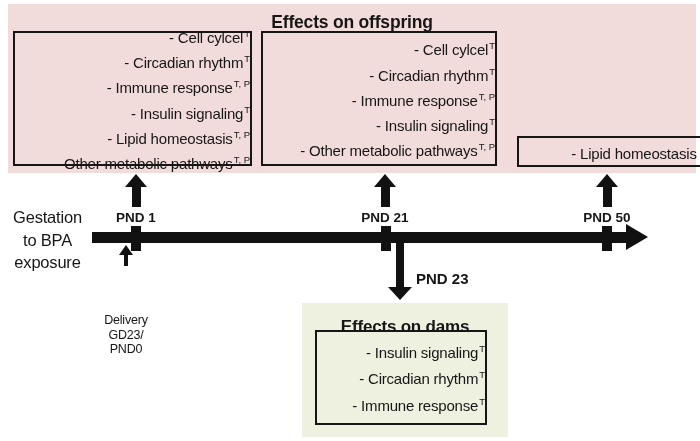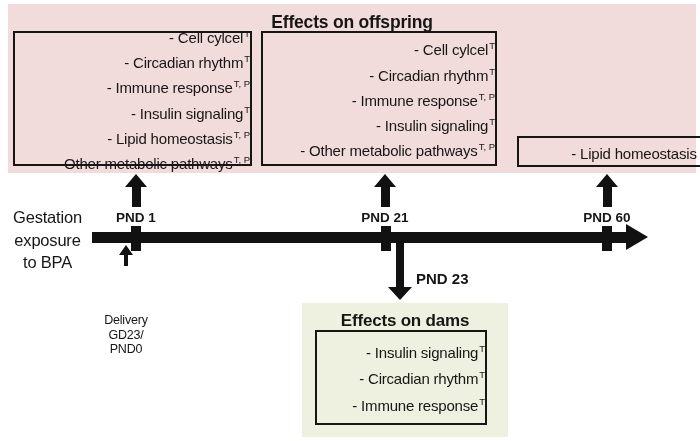--- a/index.html
+++ b/index.html
@@ -68,21 +68,21 @@
   
   #down-arrow-pnd23 { position:absolute; left:388px; top:243px; width:24px; height:57px; }
   #down-arrow-pnd23 .shaft { width:8px; height:44px; background:#111; margin:0 auto; }
   #down-arrow-pnd23 .head { width:0; height:0; margin:0 auto;
     border-left:12px solid transparent; border-right:12px solid transparent;
     border-top:13px solid #111; }
   #label-pnd23 { position:absolute; left:416px; top:270px; font-size:15px; font-weight:bold; white-space:nowrap; }
 
   
   #dams-panel { position:absolute; left:302px; top:303px; width:206px; height:134px; background:#eef0e0; }
-  #dams-title { position:absolute; left:0; top:8px; width:100%; text-align:center;
+  #dams-title { position:absolute; left:0; top:14px; width:100%; text-align:center;
     font-size:17px; font-weight:bold; letter-spacing:-0.2px; }
   #dams-box { position:absolute; left:13px; top:27px; width:172px; height:95px;
     border:2px solid #161616; box-sizing:border-box;
     display:flex; flex-direction:column; justify-content:center; text-align:center; }
   #dams-box .effect-item { line-height:22.4px; }
 </style>
 </head>
 <body>
 
 <div id="stage">
@@ -120,26 +120,26 @@
     <div class="up-arrow-head"></div>
     <div class="up-arrow-shaft"></div>
   </div>
   <div id="up-arrow-pnd60" class="up-arrow">
     <div class="up-arrow-head"></div>
     <div class="up-arrow-shaft"></div>
   </div>
 
   <div id="label-pnd1" class="pnd-label">PND 1</div>
   <div id="label-pnd21" class="pnd-label">PND 21</div>
-  <div id="label-pnd60" class="pnd-label">PND 60</div>
+  <div id="label-pnd60" class="pnd-label">PND 50</div>
 
   <div id="gestation-label">
     <div>Gestation</div>
+    <div>to BPA</div>
     <div>exposure</div>
-    <div>to BPA</div>
   </div>
 
   <div id="axis-line"></div>
   <div id="axis-arrowhead"></div>
   <div id="tick-pnd1" class="tick"></div>
   <div id="tick-pnd21" class="tick"></div>
   <div id="tick-pnd60" class="tick"></div>
 
   <div id="delivery-arrow">
     <div class="head"></div>

